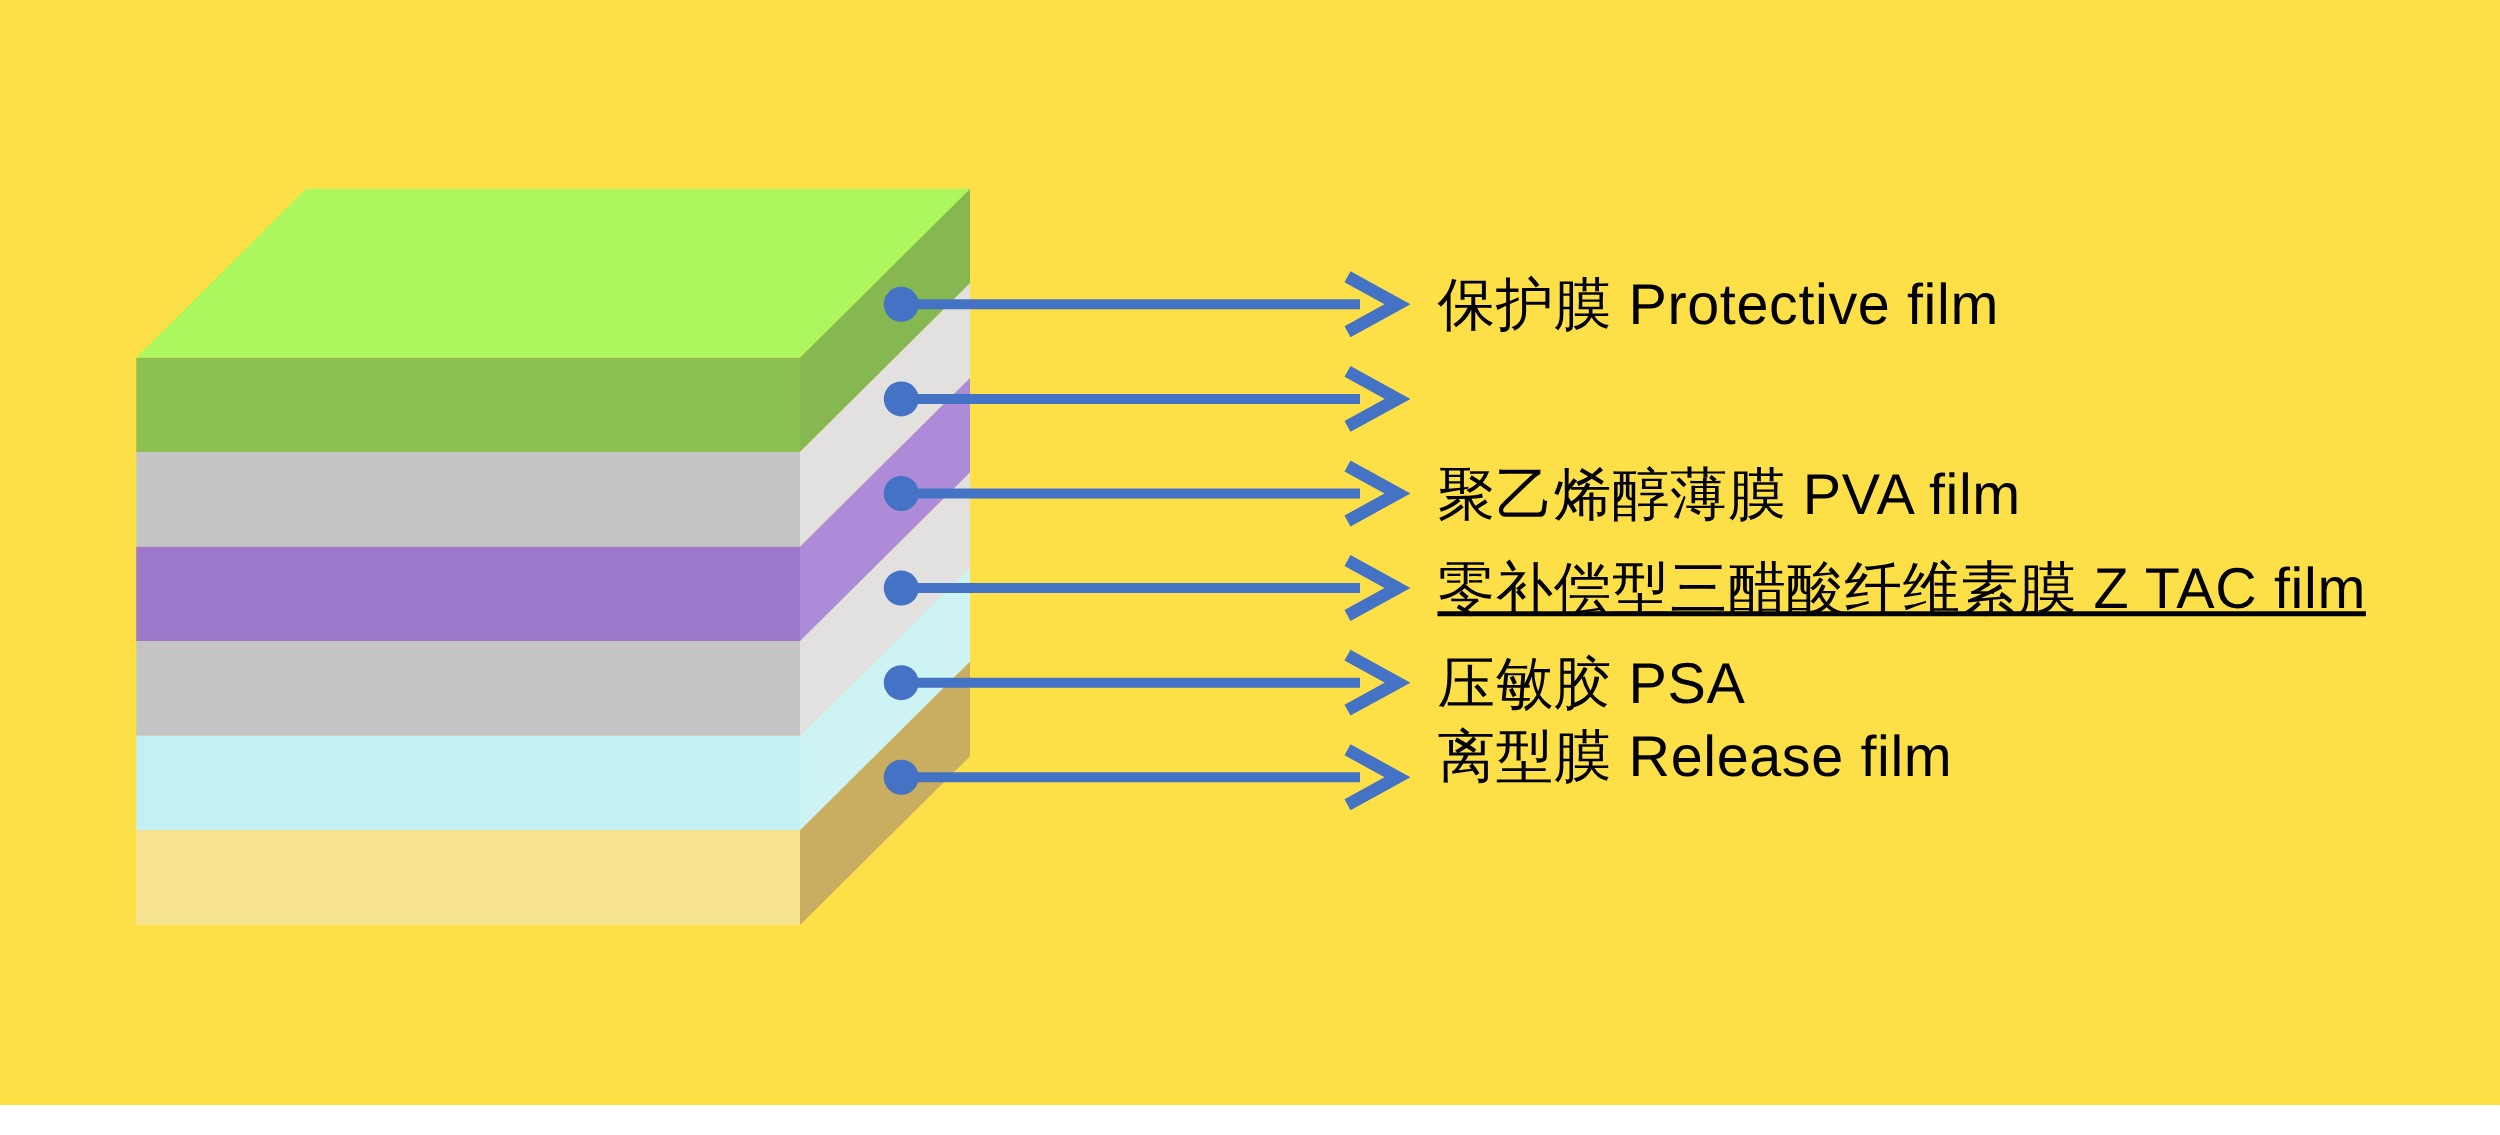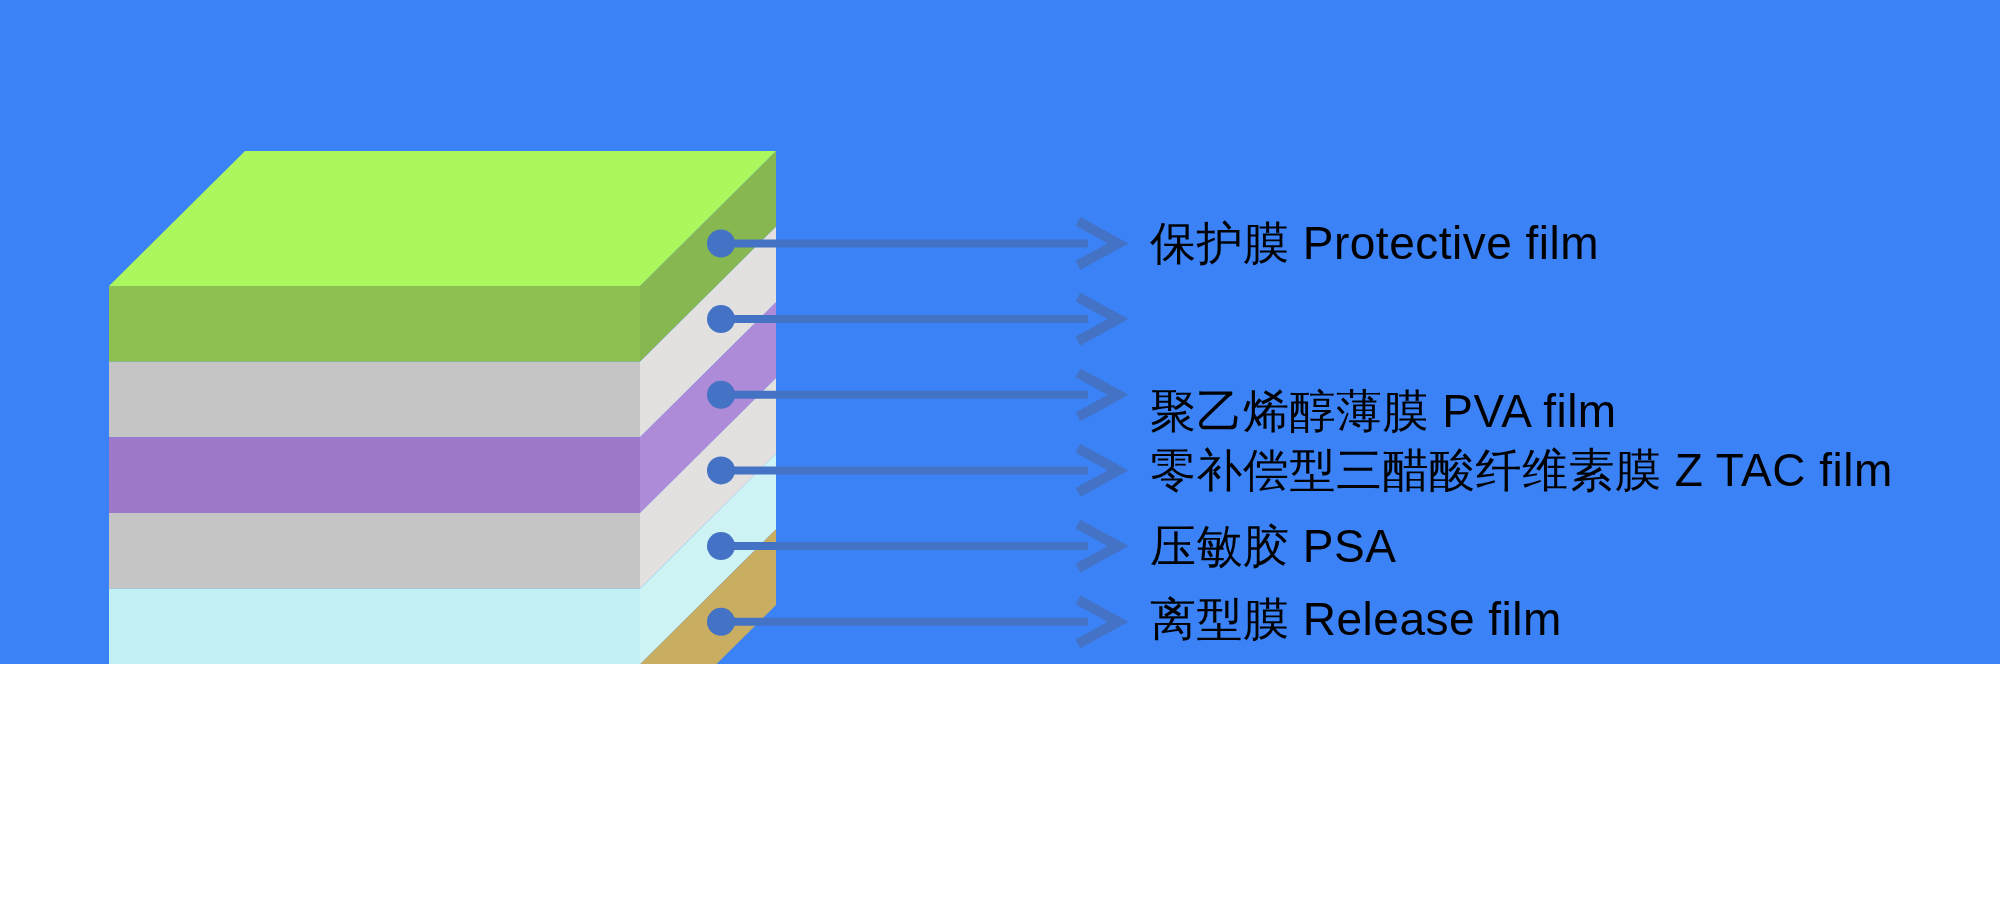--- a/index.html
+++ b/index.html
@@ -4,22 +4,22 @@
 <style>
   html, body {
     margin: 0;
     padding: 0;
     background: #ffffff;
     font-family: "Liberation Sans", "DejaVu Sans", sans-serif;
   }
   .canvas {
     position: relative;
     width: 2000px;
-    height: 664px;
-    background: #3b82f6;
+    height: 884px;
+    background: #fde047;
     overflow: hidden;
   }
   #stack-svg {
     position: absolute;
     left: 0;
     top: 0;
     width: 2000px;
     height: 908px;
     display: block;
   }
@@ -85,18 +85,18 @@
         <circle cx="721" cy="546.1105882352942" r="14" fill="#4472C4"></circle>
       </g>
       <g>
         <line x1="721" y1="621.7805882352942" x2="1088" y2="621.7805882352942" stroke="#4472C4" stroke-width="8"></line>
         <polyline points="1078,599.7805882352942 1118,621.7805882352942 1078,643.7805882352942" fill="none" stroke="#4472C4" stroke-width="10" stroke-linejoin="miter"></polyline>
         <circle cx="721" cy="621.7805882352942" r="14" fill="#4472C4"></circle>
       </g>
     </svg>
   <div class="labels">
     <div class="layer-label" style="top: 216.431px; color: rgb(0, 0, 0);">保护膜 Protective film</div>
-    <div class="layer-label" style="top: 367.771px; color: rgb(0, 0, 0); margin-top: 16px;">聚乙烯醇薄膜 PVA film</div>
-    <div class="layer-label" style="top: 443.441px; color: rgb(0, 0, 0);">零补偿型三醋酸纤维素膜 Z TAC film</div>
+    <div class="layer-label" style="top: 367.771px; color: rgb(0, 0, 0);">聚乙烯醇薄膜 PVA film</div>
+    <div class="layer-label" style="top: 443.441px; color: rgb(0, 0, 0); text-decoration: underline;">零补偿型三醋酸纤维素膜 Z TAC film</div>
     <div class="layer-label" style="top: 519.111px; color: rgb(0, 0, 0); text-align: center;">压敏胶 PSA</div>
-    <div class="layer-label" style="top: 592px; color: rgb(0, 0, 0);">离型膜 Release film</div>
+    <div class="layer-label" style="top: 578px; color: rgb(0, 0, 0);">离型膜 Release film</div>
   </div>
 </div>
 
 </body></html>

